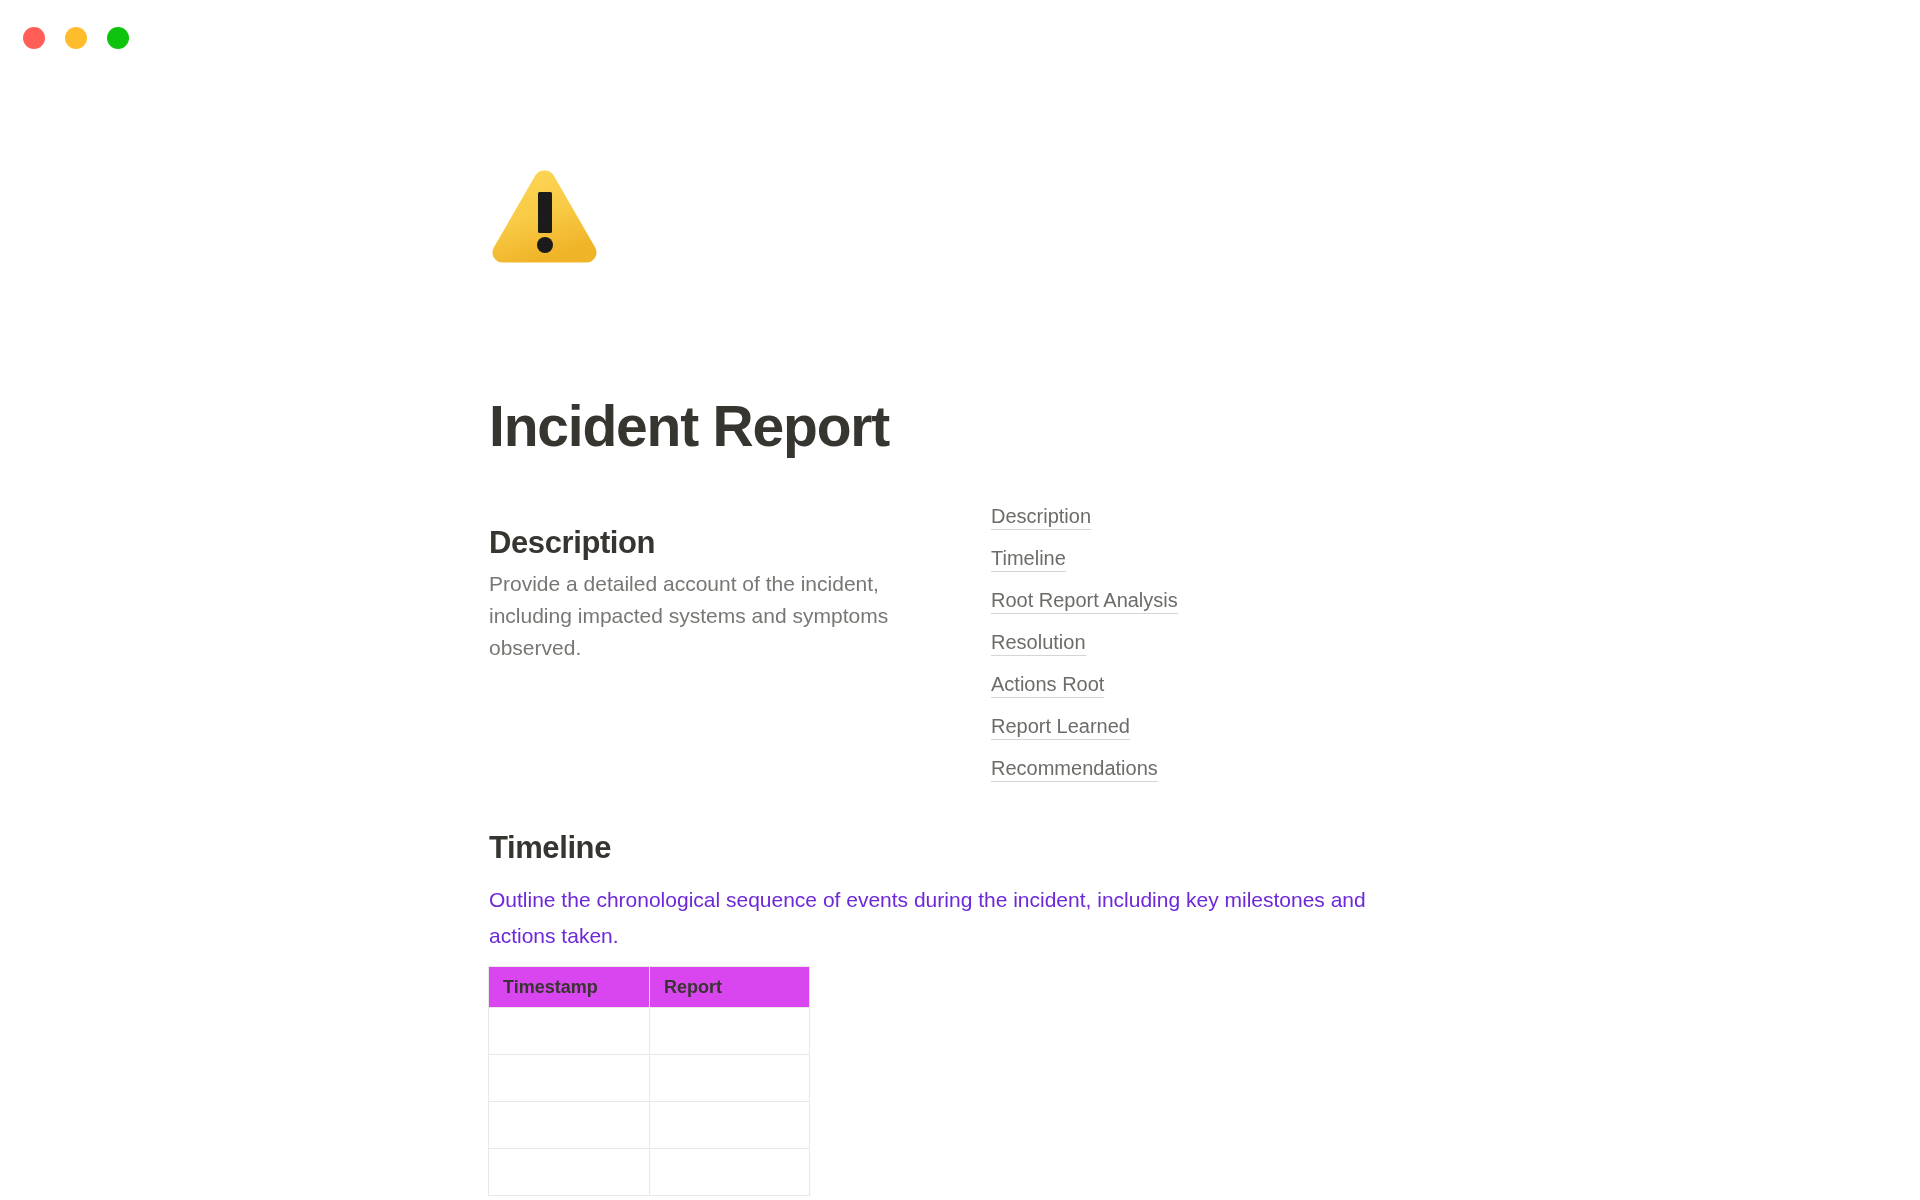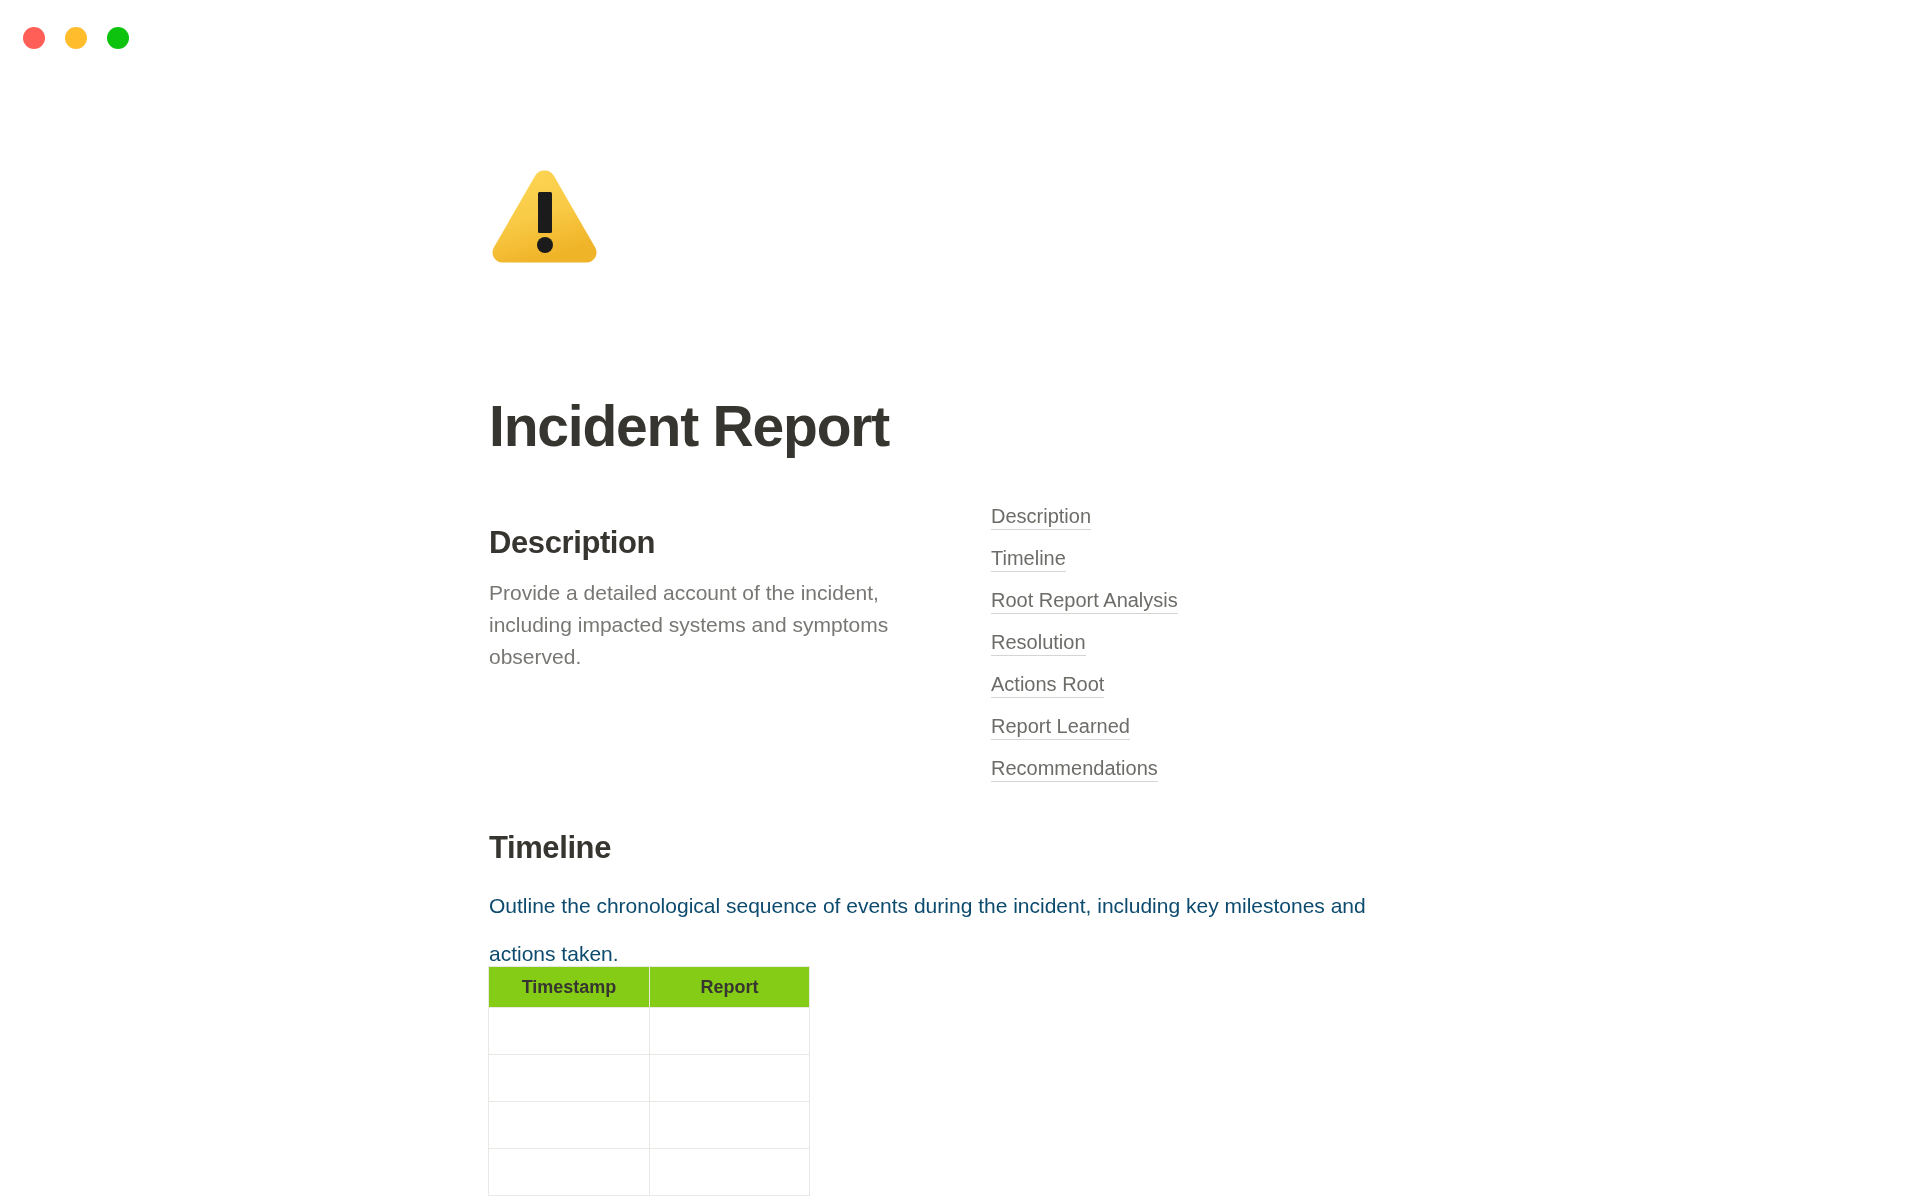--- a/index.html
+++ b/index.html
@@ -90,21 +90,21 @@
 
   .section-heading {
     font-size: 31px;
     font-weight: bold;
     letter-spacing: -0.4px;
     color: #37352f;
     line-height: 1.25;
   }
 
   .section-body {
-    margin-top: 14px;
+    margin-top: 5px;
     font-size: 21px;
     line-height: 32px;
     color: #787774;
   }
 
   
   #toc {
     position: absolute;
     left: 991px;
     top: 430px;
@@ -130,49 +130,48 @@
   #timeline-section {
     position: absolute;
     left: 489px;
     top: 755px;
     width: 930px;
   }
 
   #timeline-body {
     margin-top: 14px;
     font-size: 21px;
-    line-height: 48px;
-    color: #0c4a6e;
+    line-height: 36px;
+    color: #6d28d9;
   }
 
   
   #timeline-table {
     position: absolute;
     left: 488px;
     top: 892px;
     border-collapse: collapse;
     table-layout: fixed;
     width: 321px;
   }
 
   #timeline-table th,
   #timeline-table td {
     border: 1px solid #e9e8e5;
     text-align: left;
     vertical-align: middle;
   }
 
   #timeline-table th {
-    background: #84cc16;
+    background: #d946ef;
     height: 41px;
     padding: 0 14px;
     font-size: 18px;
     font-weight: bold;
     color: #37352f;
-    text-align: center;
   }
 
   #timeline-table td {
     background: #ffffff;
     height: 47px;
     padding: 0 14px;
   }
 
   .col-timestamp { width: 161px; }
   .col-event     { width: 160px; }

